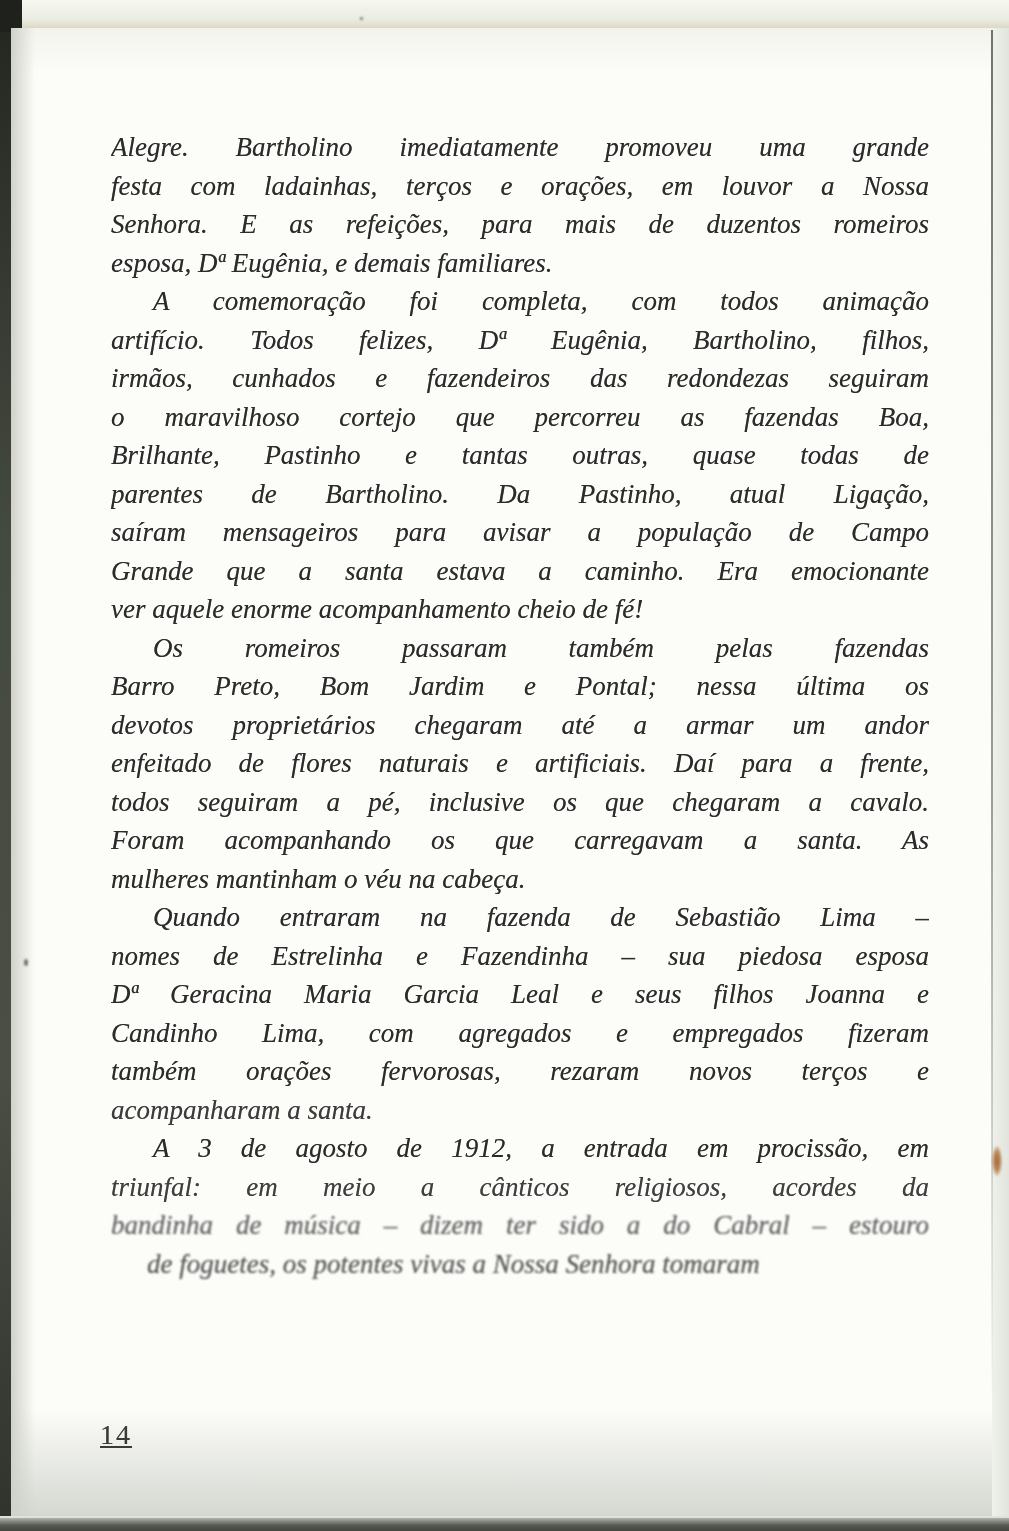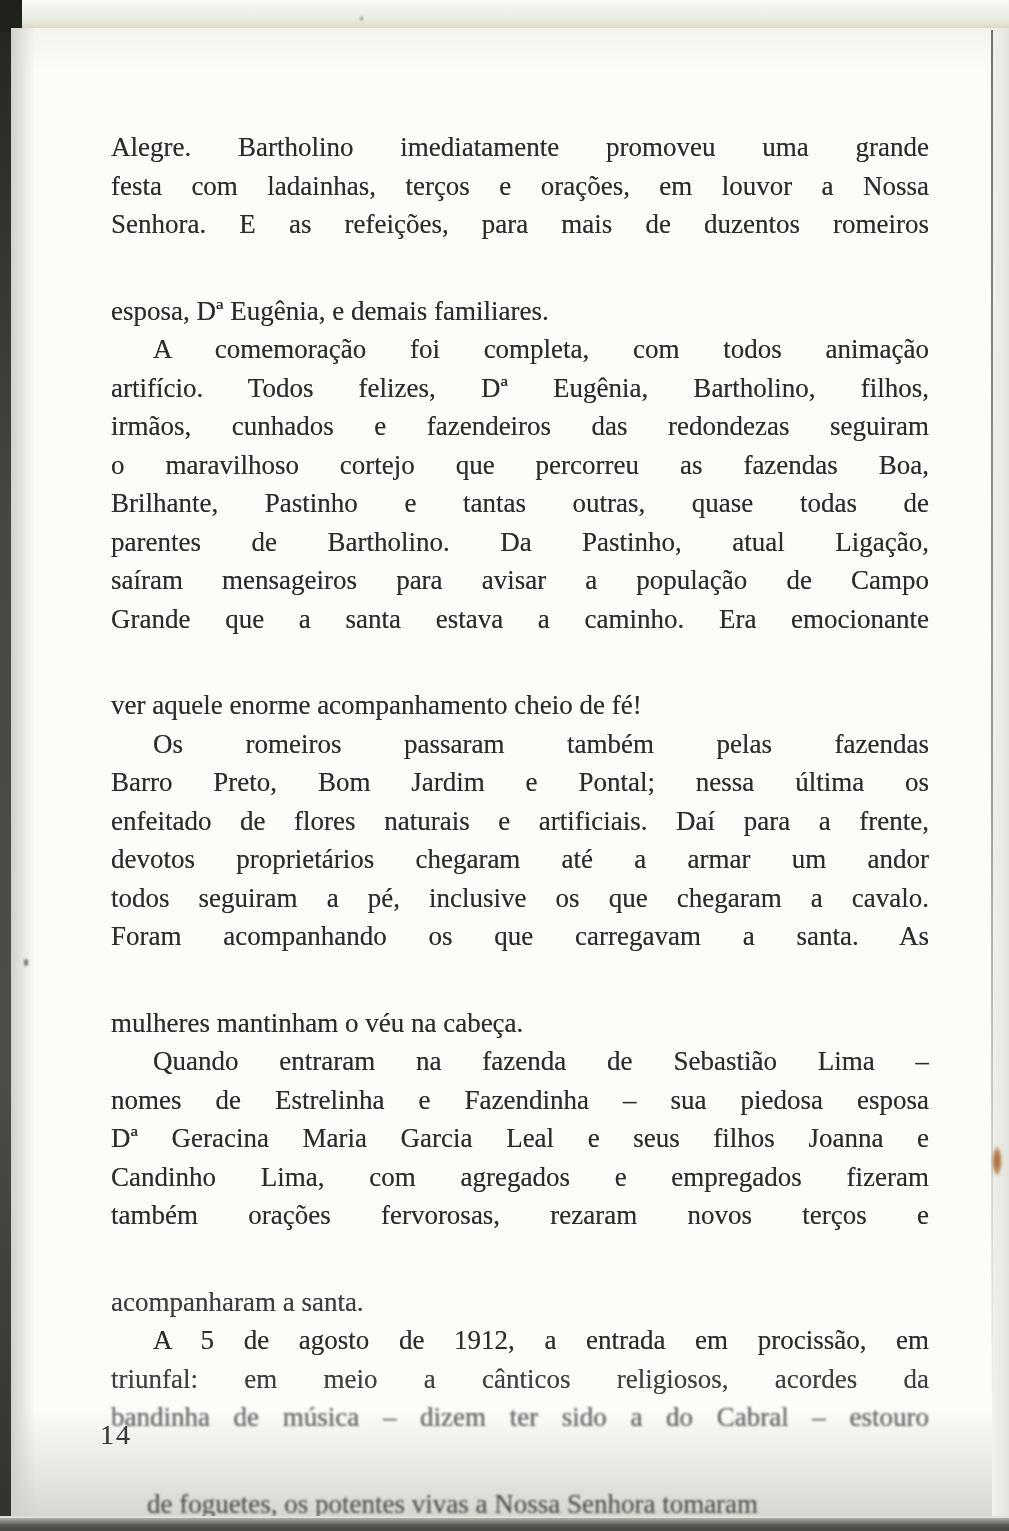--- a/index.html
+++ b/index.html
@@ -50,40 +50,41 @@
   }
   .scan-speck { position:absolute; border-radius:50%; background:#6f746c; filter:blur(1px); }
   .speck-1 { left:24px; top:959px; width:4px; height:7px; }
   .speck-2 { left:360px; top:17px; width:3px; height:3px; }
 
   .text-block {
     position:absolute; left:100px; top:100px; width:818px;
     font-size:27px; line-height:38.5px; color:#2b2b2b;
     text-shadow:0 0 0.5px rgba(43,43,43,0.55);
   }
-  .para { margin:0; }
+  .para { margin:0;font-style:italic; }
   .line {
     text-align:justify; text-align-last:justify;
     height:38.5px; overflow:hidden;
   }
-  .line.last { text-align-last:left;margin-top:48px; }
+  .line.last { text-align-last:left; }
   .line.indent { padding-left:42px; }
 
   
   .para4 .line:nth-child(6),
   .para4 .line:nth-child(7) { color:#3c3c3c; filter:blur(0.25px); }
   .para5 .line:nth-child(2) { color:#3f3f3f; filter:blur(0.3px); }
   .para5 .line:nth-child(3) { color:#616161; filter:blur(0.9px); }
   .para5 .line:nth-child(4) { color:#535353; filter:blur(0.8px);margin-left:36px; }
   .para5 .line:nth-child(5) { color:#474747; filter:blur(0.6px); }
 
   .page-number {
     position:absolute; left:100px; top:1419px;
     font-size:28px; color:#3a3a3a; letter-spacing:2px;
     text-shadow:0 0 0.5px rgba(58,58,58,0.5);
+    text-decoration:underline;
   }
 </style>
 </head>
 <body>
 
 <div class="top-band"></div>
 <div class="binding-shadow"></div>
 <div class="corner-mark"></div>
 
 <div class="page">
@@ -101,36 +102,36 @@
         <div class="line">o maravilhoso cortejo que percorreu as fazendas Boa,</div>
         <div class="line">Brilhante, Pastinho e tantas outras, quase todas de</div>
         <div class="line">parentes de Bartholino. Da Pastinho, atual Ligação,</div>
         <div class="line">saíram mensageiros para avisar a população de Campo</div>
         <div class="line">Grande que a santa estava a caminho. Era emocionante</div>
         <div class="line last">ver aquele enorme acompanhamento cheio de fé!</div>
       </div>
       <div class="para para3">
         <div class="line indent">Os romeiros passaram também pelas fazendas</div>
         <div class="line">Barro Preto, Bom Jardim e Pontal; nessa última os</div>
+        <div class="line">devotos proprietários chegaram até a armar um andor</div>
         <div class="line">enfeitado de flores naturais e artificiais. Daí para a frente,</div>
-        <div class="line">devotos proprietários chegaram até a armar um andor</div>
         <div class="line">todos seguiram a pé, inclusive os que chegaram a cavalo.</div>
         <div class="line">Foram acompanhando os que carregavam a santa. As</div>
         <div class="line last">mulheres mantinham o véu na cabeça.</div>
       </div>
       <div class="para para4">
         <div class="line indent">Quando entraram na fazenda de Sebastião Lima –</div>
         <div class="line">nomes de Estrelinha e Fazendinha – sua piedosa esposa</div>
         <div class="line">Dª Geracina Maria Garcia Leal e seus filhos Joanna e</div>
         <div class="line">Candinho Lima, com agregados e empregados fizeram</div>
         <div class="line">também orações fervorosas, rezaram novos terços e</div>
         <div class="line last">acompanharam a santa.</div>
       </div>
       <div class="para para5">
-        <div class="line indent">A 5 de agosto de 1912, a entrada em procissão, em</div>
+        <div class="line indent">A 3 de agosto de 1912, a entrada em procissão, em</div>
         <div class="line">triunfal: em meio a cânticos religiosos, acordes da</div>
         <div class="line">bandinha de música – dizem ter sido a do Cabral – estouro</div>
         <div class="line last">de foguetes, os potentes vivas a Nossa Senhora tomaram</div>
       </div>
     </div>
 </div>
 
 <div class="right-edge-strip"></div>
 <div class="page-edge-line"></div>
 <div class="stain-mark"></div>

